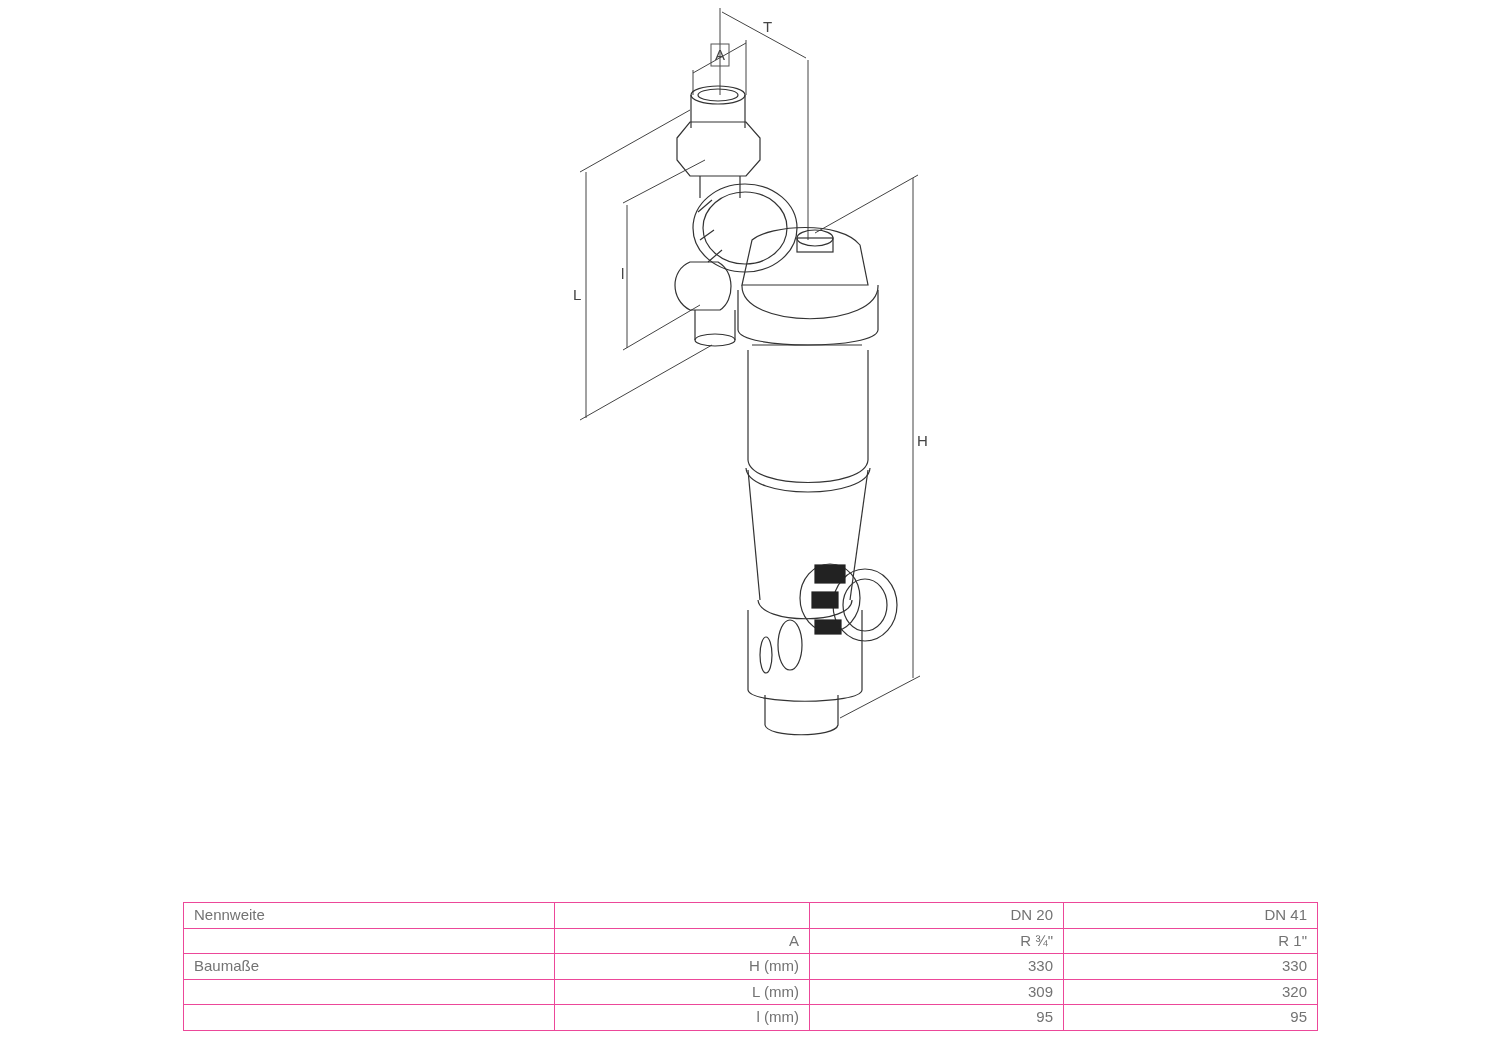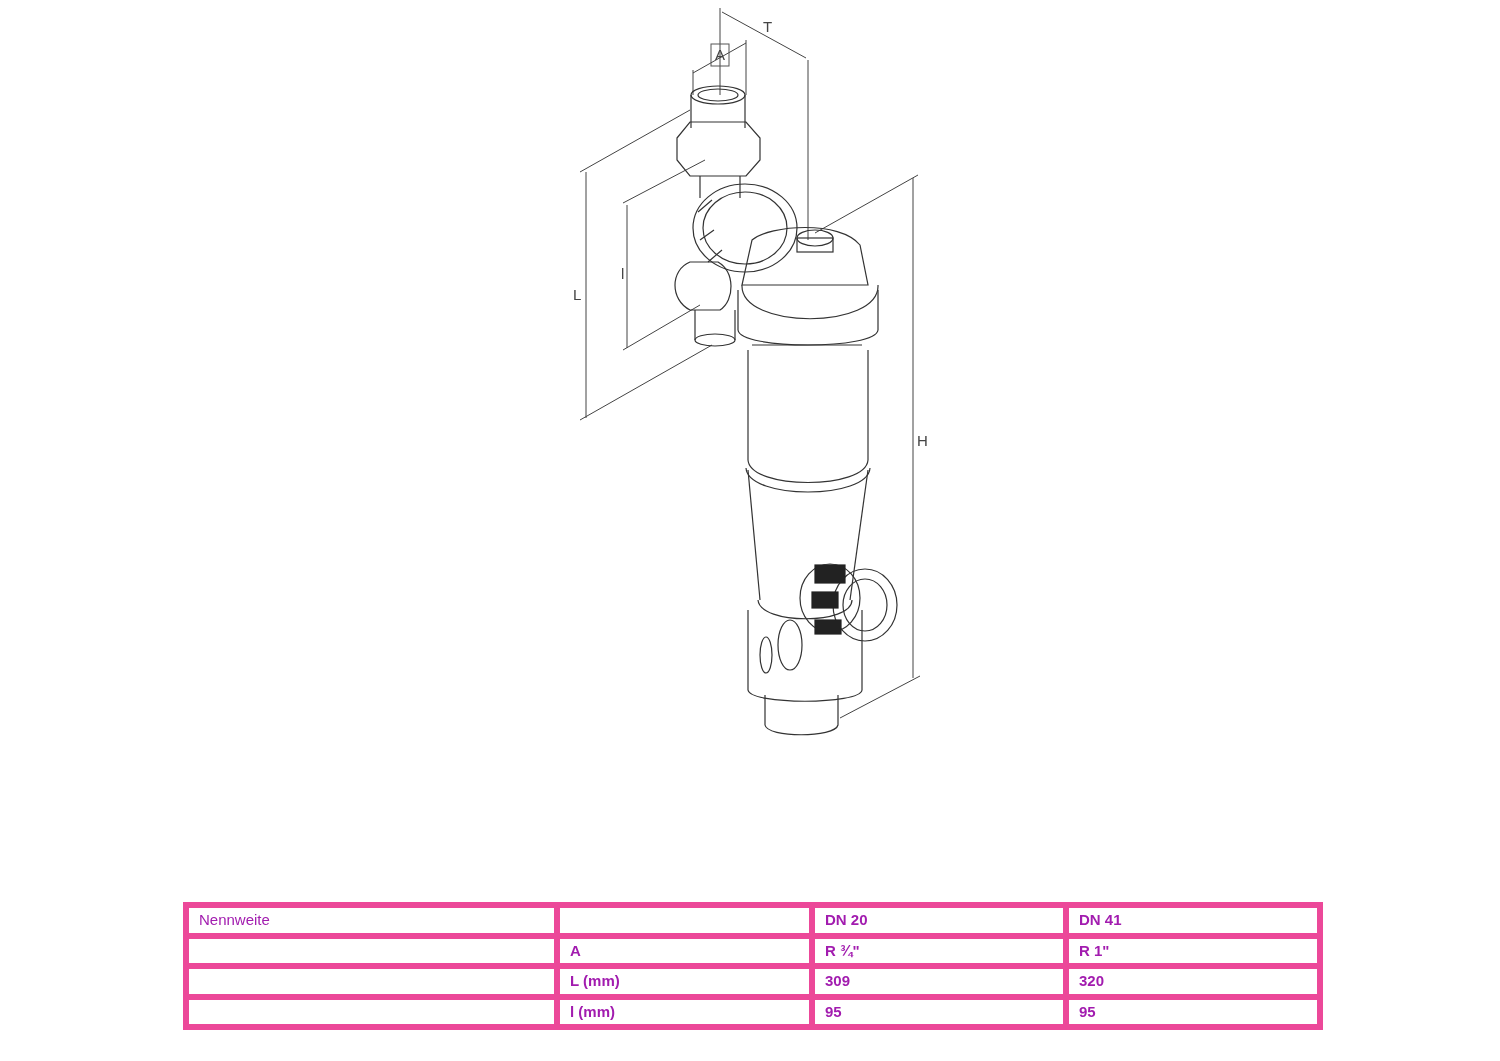--- a/index.html
+++ b/index.html
@@ -2,23 +2,23 @@
 <html><head>
 <meta charset="utf-8">
 <style>
   html, body { margin:0; padding:0; background:#ffffff; }
   body { width:1500px; height:1061px; position:relative; overflow:hidden;
          font-family:"Liberation Sans", sans-serif; color:#333; }
   #drawing { position:absolute; left:0; top:0; width:1500px; height:880px; }
   .dimlabel { position:absolute; font-size:15px; color:#444; font-family:"Liberation Sans", sans-serif; }
   #spec-table { position:absolute; left:183px; top:902px; width:1134px;
                 border-collapse:collapse; table-layout:fixed; font-size:15px; }
-  #spec-table td { border:6px solid #ec4899; height:24.5px; padding:0 10px; color:#a21caf;
+  #spec-table td { border:1px solid #ec4899; height:24.5px; padding:0 10px; color:#737373;
                    line-height:24px; white-space:nowrap; }
-  #spec-table td.c { text-align:left;font-weight:bold; }
+  #spec-table td.c { text-align:right; }
   #spec-table col.c1 { width:371px; }
   #spec-table col.c2 { width:255px; }
   #spec-table col.c3 { width:254px; }
   #spec-table col.c4 { width:254px; }
 </style>
 </head>
 <body>
 
 <svg id="drawing" viewBox="0 0 1500 880" xmlns="http://www.w3.org/2000/svg" fill="none" stroke="#333" stroke-width="1.2">
 
@@ -119,20 +119,26 @@
       <td class="c">DN 20</td>
       <td class="c">DN 41</td>
     </tr>
     <tr>
       <td></td>
       <td class="c">A</td>
       <td class="c">R ¾"</td>
       <td class="c">R 1"</td>
     </tr>
     <tr>
+      <td>Baumaße</td>
+      <td class="c">H (mm)</td>
+      <td class="c">330</td>
+      <td class="c">330</td>
+    </tr>
+    <tr>
       <td></td>
       <td class="c">L (mm)</td>
       <td class="c">309</td>
       <td class="c">320</td>
     </tr>
     <tr>
       <td></td>
       <td class="c">l (mm)</td>
       <td class="c">95</td>
       <td class="c">95</td>

